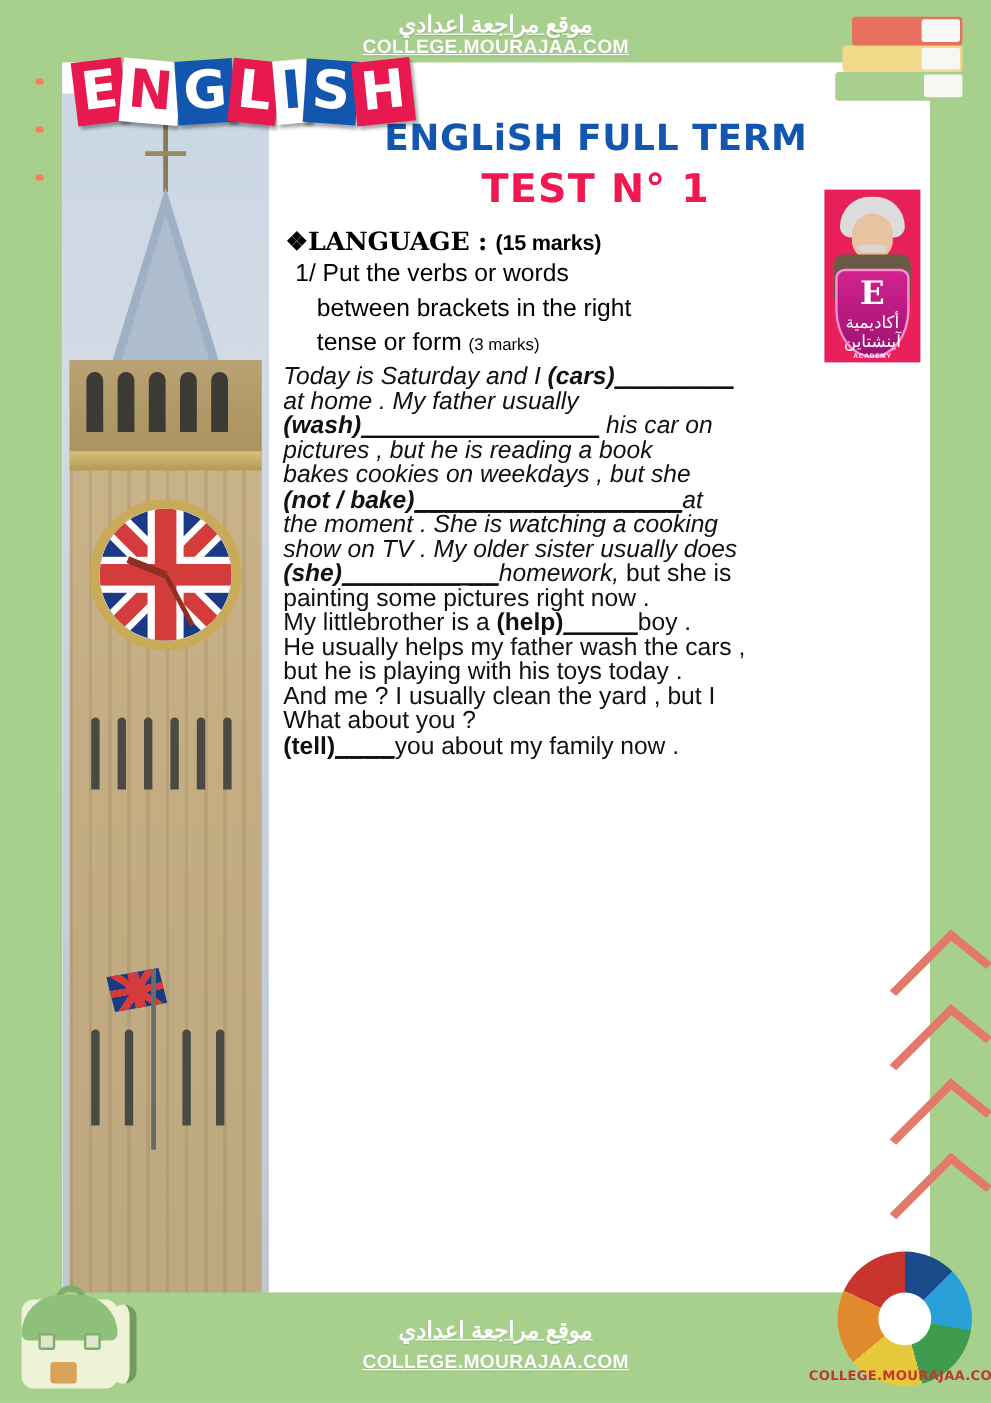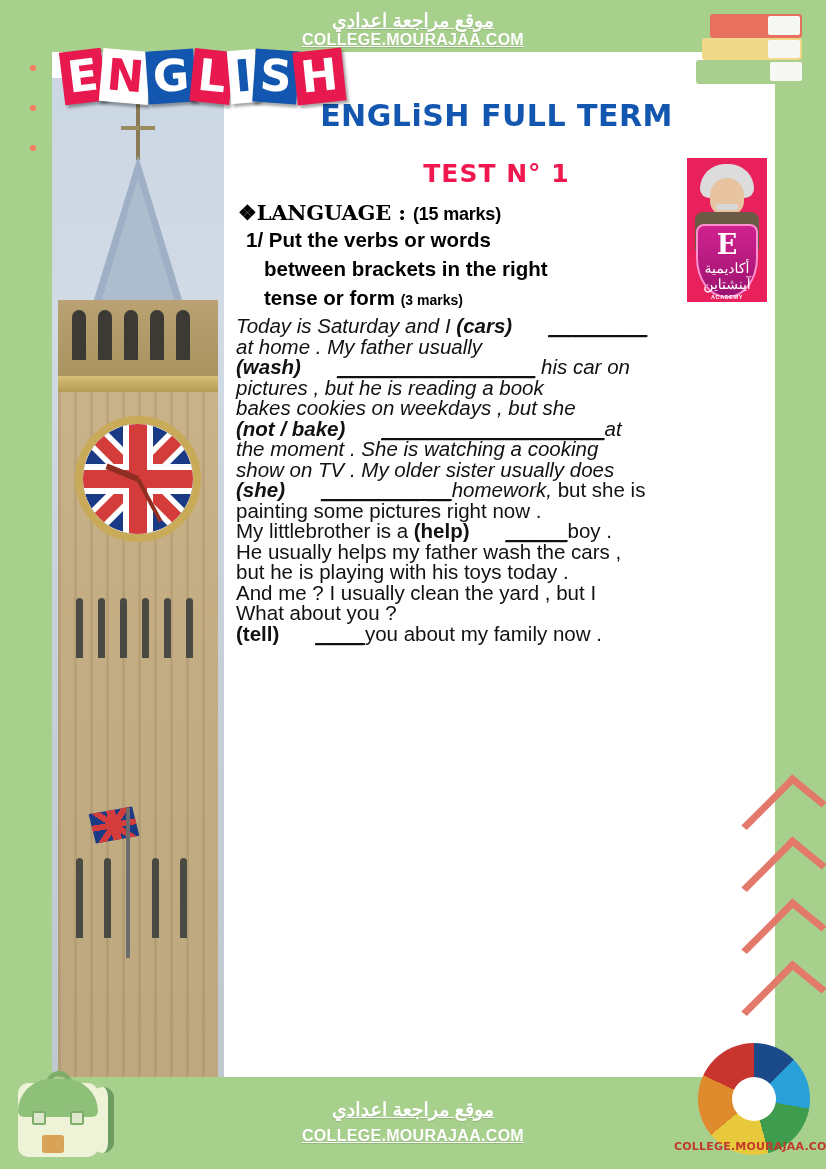--- a/index.html
+++ b/index.html
@@ -199,24 +199,24 @@
     font-weight: 900;
     font-size: 30px;
     letter-spacing: .5px;
     text-align: center;
     margin-top: 22px;
   }
   #title-sub {
     color: #f0184f;
     font-family: "DejaVu Sans", sans-serif;
     font-weight: 900;
-    font-size: 25px;
+    font-size: 33px;
     letter-spacing: 1px;
     text-align: center;
-    margin-top: 26px;
+    margin-top: 4px;
   }
 
   
   #badge {
     position: absolute; right: 8px; top: 120px;
     width: 80px; height: 144px;
     background: #e8215c;
     z-index: 8; overflow: hidden;
   }
   #ein-hair {
@@ -246,36 +246,36 @@
   
   #qblock { margin-top: 12px; padding-left: 6px; }
   #q-head {
     font-family: "DejaVu Serif", serif;
     font-weight: 900;
     font-size: 21px;
     letter-spacing: -.2px;
   }
   #q-head .marks { font-family:"Liberation Sans", sans-serif; font-weight:700; font-size:18px; }
   .q-line {
-    font-weight: 700; font-size: 20.5px; line-height: 1.42;
+    font-weight: 400; font-size: 20.5px; line-height: 1.42;
     padding-left: 8px;
   }
   .q-line .sm { font-size: 14px; }
 
   
   #passage { margin-top: 4px; padding-left: 4px; }
   .p-line {
     font-size: 20.5px; line-height: 1.0;
     color: #111111;
     white-space: nowrap;
   }
   .it { font-style: italic; }
   .bd { font-weight: 700; font-style: italic; }
   .bdn { font-weight: 700; font-style: normal; }
-  .blank { text-decoration: underline; letter-spacing: 1px; margin-left: 36px; }
+  .blank { text-decoration: underline; letter-spacing: 1px; }
 
   
   #chevrons { position:absolute; right: 6px; top: 792px; z-index: 9; }
   .chev {
     width: 72px; height: 44px; margin-bottom: 18px;
     border-top: 7px solid #e2796a;
     border-right: 7px solid #e2796a;
     transform: rotate(-45deg) skewX(6deg);
     margin-left: 12px;
   }

